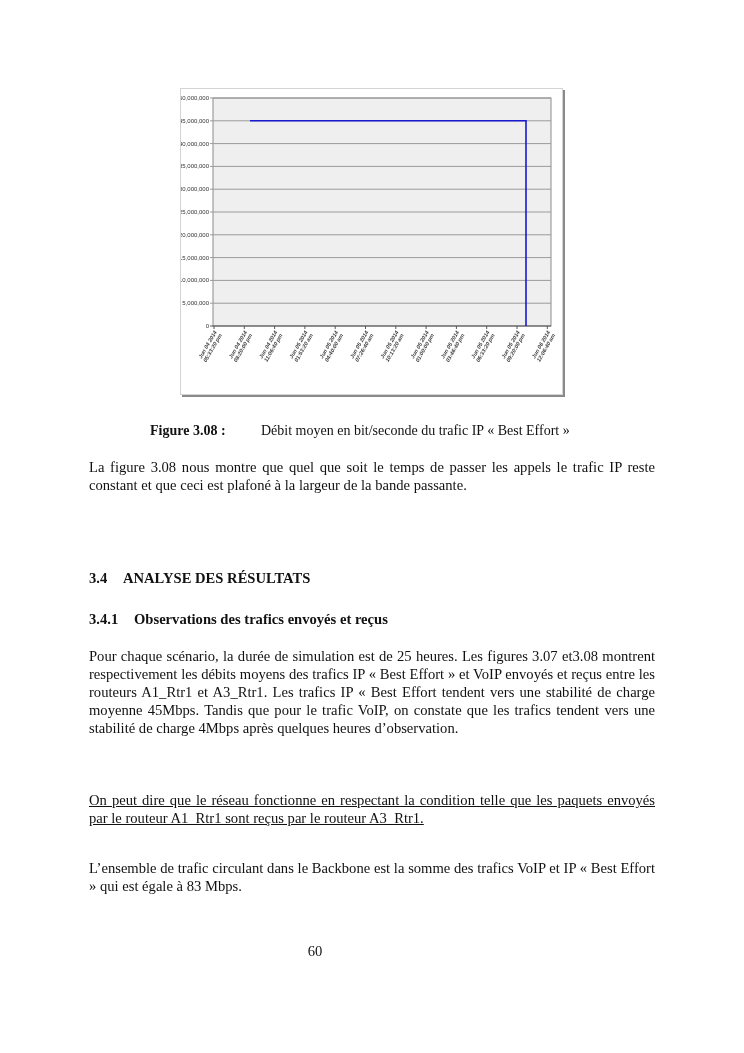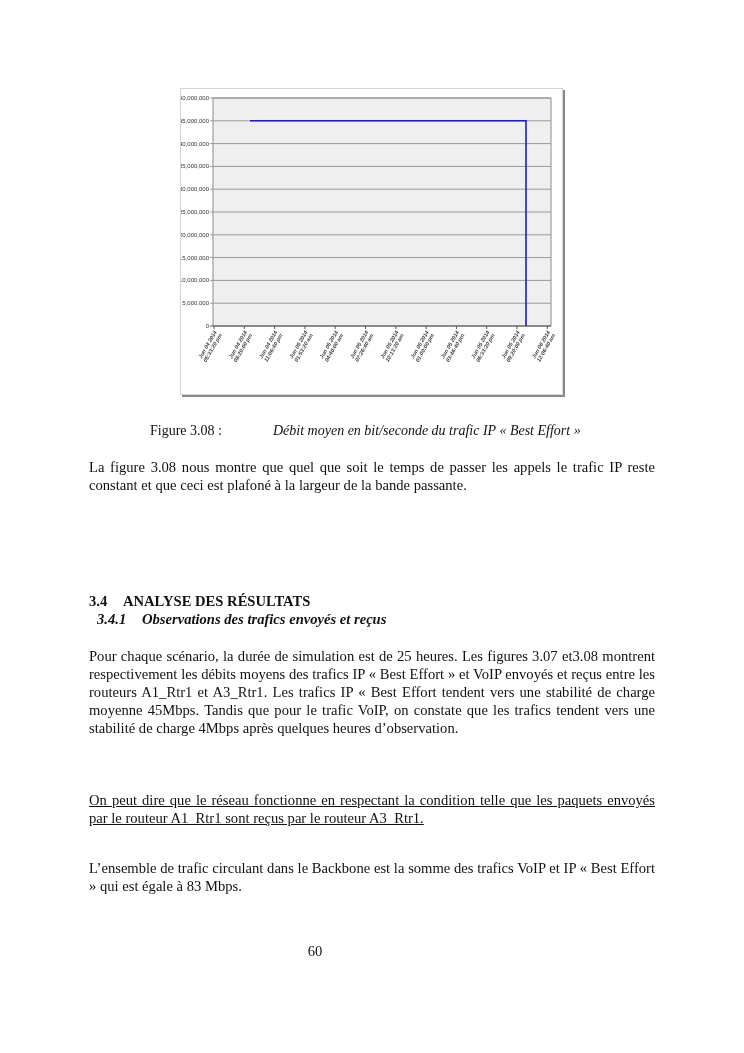--- a/index.html
+++ b/index.html
@@ -3,27 +3,27 @@
   <meta charset="utf-8">
   <style>
     html, body { margin: 0; padding: 0; background: #ffffff; }
     body { width: 744px; height: 1053px; position: relative; overflow: hidden;
            font-family: "Liberation Serif", "DejaVu Serif", serif; color: #111; }
     .chart-frame { position: absolute; left: 180px; top: 88px; width: 381px; height: 305px;
                    background: #ffffff; border: 1px solid #d4d4d4;
                    box-shadow: 2px 2px 0 #8a8a8a; }
     .chart-svg { position: absolute; left: 0; top: 0; }
     .caption { position: absolute; top: 423px; left: 150px; font-size: 14px; white-space: nowrap; }
-    .caption .label { font-weight: normal; }
-    .caption .text { position: absolute; left: 123px; top: 0; font-style: italic; }
+    .caption .label { font-weight: bold; }
+    .caption .text { position: absolute; left: 111px; top: 0; }
     .para { position: absolute; left: 89px; width: 566px; font-size: 14.6px; line-height: 18px;
             text-align: justify; text-align-last: left; }
     .h2 { position: absolute; left: 89px; top: 570px; font-size: 14.6px; font-weight: bold; white-space: nowrap; }
-    .h2 .num { display: inline-block; width: 34px; margin-top: 23px; }
-    .h3 { position: absolute; left: 89px; top: 611px; font-size: 14.6px; font-weight: bold; font-style: italic; white-space: nowrap; margin-left: 8px; }
+    .h2 .num { display: inline-block; width: 34px; }
+    .h3 { position: absolute; left: 89px; top: 611px; font-size: 14.6px; font-weight: bold; white-space: nowrap; }
     .h3 .num { display: inline-block; width: 45px; }
     .page-num { position: absolute; top: 943px; left: 0; width: 630px; text-align: center; font-size: 14.6px; }
   </style>
 </head>
 <body>
 
 <div class="chart-frame">
   <svg class="chart-svg" width="381" height="305" xmlns="http://www.w3.org/2000/svg">
     <g id="grid">
         <rect x="32" y="9" width="338" height="228" fill="#efefef" stroke="#8c8c8c"></rect>

